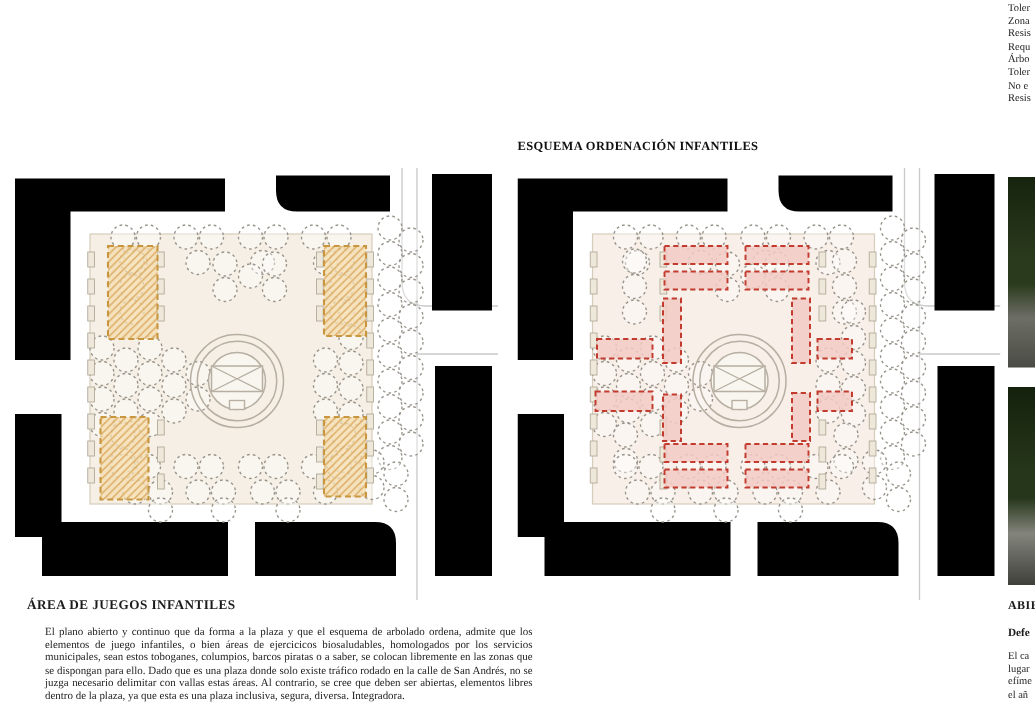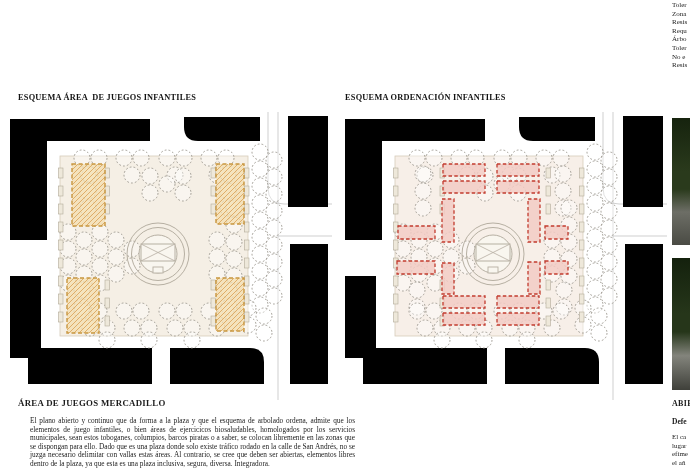--- a/index.html
+++ b/index.html
@@ -42,21 +42,20 @@
       <div>Toler</div>
       <div>Zona</div>
       <div>Resis</div>
       <div>Requ</div>
       <div>Árbo</div>
       <div>Toler</div>
       <div>No e</div>
       <div>Resis</div>
     </div>
 
-  <div id="fig-title-left" class="fig-title">ESQUEMA ÁREA  DE JUEGOS INFANTILES</div>
   <div id="fig-title-right" class="fig-title">ESQUEMA ORDENACIÓN INFANTILES</div>
 
   <svg id="diagram-left" class="diagram" viewBox="0 0 322 288">
       <defs>
         <pattern id="hatch0" width="5" height="5" patternUnits="userSpaceOnUse">
           <path d="M0,5 L5,0 M-1,1 L1,-1 M4,6 L6,4" stroke="#dca75f" stroke-width="0.9" fill="none"></path>
         </pattern>
       </defs>
       <path d="M258,0 V76 Q258,92 274,92 L322,92" stroke="#c9c9c9" stroke-width="0.9" fill="none"></path>
       <path d="M268,0 V288" stroke="#c9c9c9" stroke-width="0.9" fill="none"></path>
@@ -370,21 +369,21 @@
       <circle cx="148" cy="142" r="19" fill="#f9f6ef" stroke="#b6afa2" stroke-width="1"></circle>
       <rect x="131" y="132" width="34" height="17" fill="#f9f6ef" stroke="#b6afa2" stroke-width="1"></rect>
       <path d="M131,132 L148,140.5 L165,132 M131,149 L148,140.5 L165,149" stroke="#b6afa2" stroke-width="0.8" fill="none"></path>
       <rect x="143" y="155" width="10" height="6" fill="#f9f6ef" stroke="#b6afa2" stroke-width="0.9"></rect>
     </svg>
 
   <div id="photo-top" class="photo" style="background: linear-gradient(rgb(22, 35, 14) 0%, rgb(42, 58, 28) 42%, rgb(42, 58, 28) 56%, rgb(109, 110, 102) 74%, rgb(74, 75, 68) 100%);"></div>
   <div id="photo-bottom" class="photo" style="background: linear-gradient(rgb(20, 33, 13) 0%, rgb(38, 54, 26) 42%, rgb(38, 54, 26) 56%, rgb(131, 132, 124) 74%, rgb(63, 64, 58) 100%);"></div>
 
   <div id="article">
-    <div id="article-heading">ÁREA DE JUEGOS MERCADILLO</div>
+    <div id="article-heading">ÁREA DE JUEGOS INFANTILES</div>
     <div id="article-body">El plano abierto y continuo que da forma a la plaza y que el esquema de arbolado ordena, admite que los elementos  de juego infantiles, o bien áreas de ejercicicos  biosaludables, homologados por los servicios municipales, sean estos toboganes, columpios, barcos piratas o a saber, se colocan libremente en las zonas que se dispongan para ello. Dado que es una plaza donde solo existe tráfico rodado en la calle de San Andrés, no se juzga necesario delimitar con vallas estas áreas. Al contrario, se cree que deben ser abiertas, elementos libres dentro de la plaza, ya que esta es una plaza inclusiva, segura, diversa. Integradora.</div>
   </div>
 
   <div id="right-col">
     <div class="h">ABIE</div>
     <div class="sub">Defe</div>
     <div class="frag body-start">
         <div>El ca</div>
         <div>lugar</div>
         <div>efíme</div>

